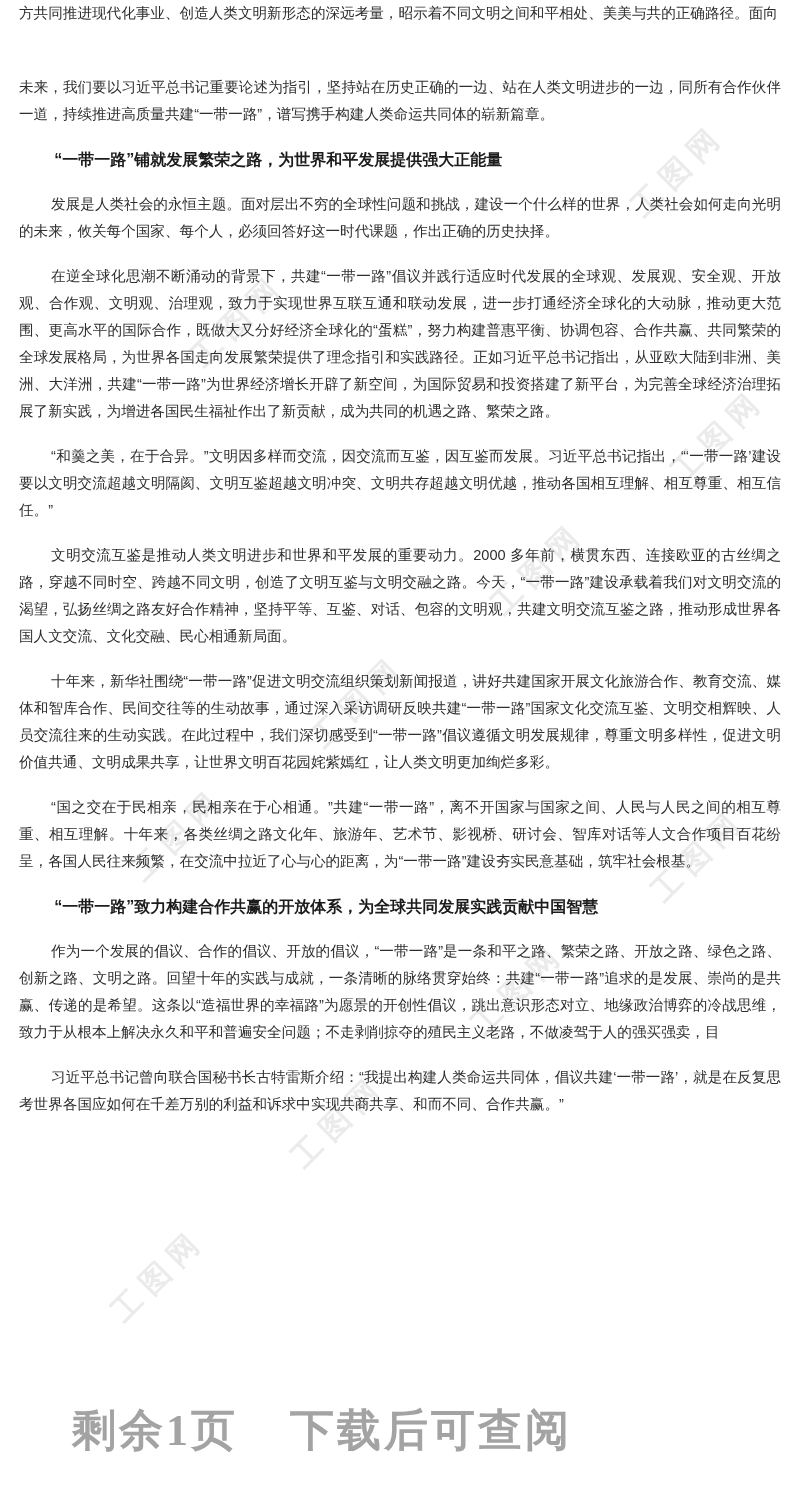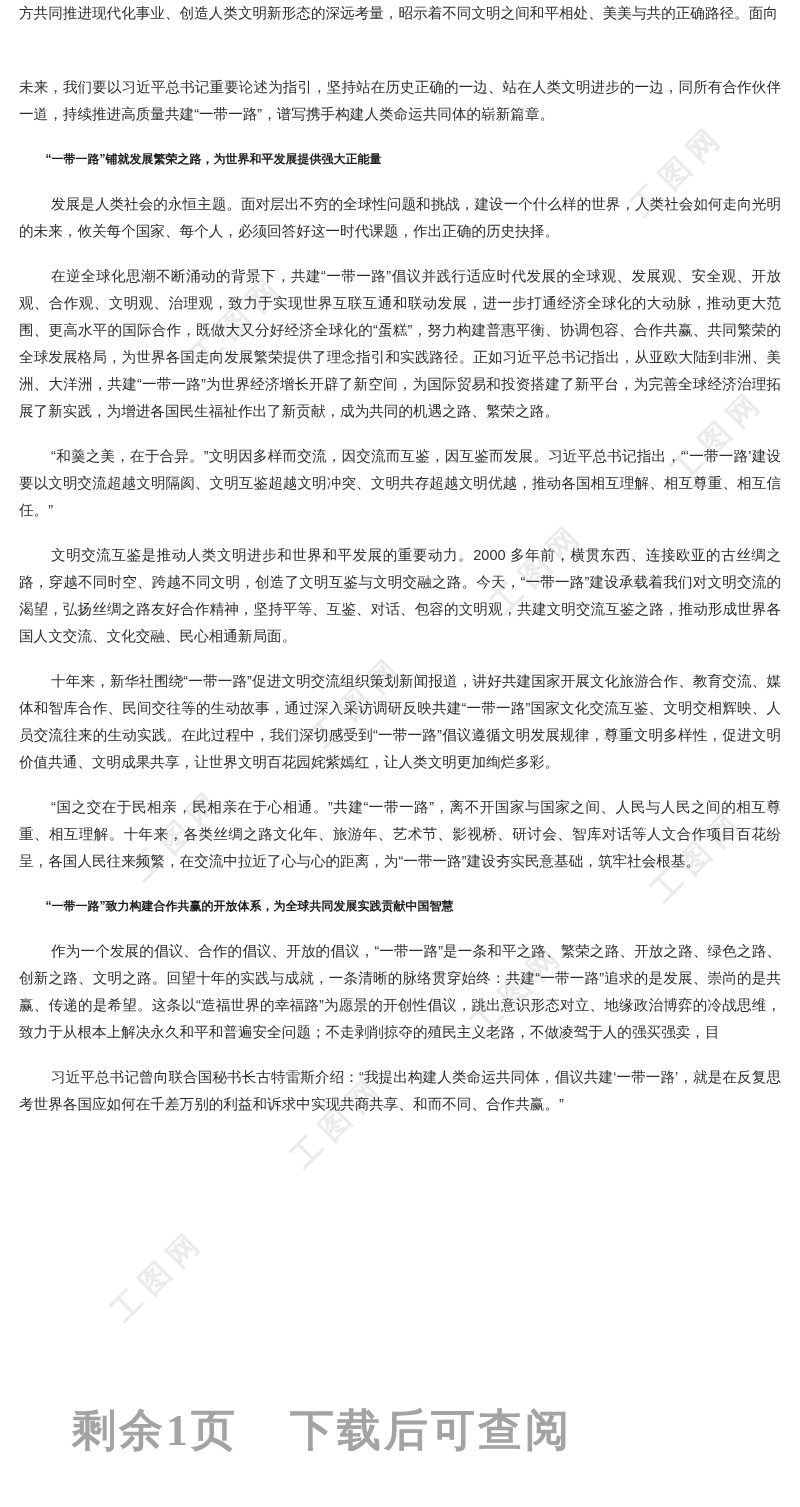--- a/index.html
+++ b/index.html
@@ -16,21 +16,21 @@
   }
   
   .content{position:absolute;left:19px;top:0;width:762px;z-index:1;}
   .para,.frag{
     font-size:14.6px;line-height:27px;text-align:justify;margin:0 0 18px 0;
     text-indent:2.2em;word-break:break-all;
   }
   .frag{margin-bottom:47px;font-family:Liberation Serif, serif;}
   .no-indent{text-indent:0;}
   .heading{
-    font-size:12px;line-height:27px;font-weight:700;color:#1c1c1c;
+    font-size:16px;line-height:27px;font-weight:700;color:#1c1c1c;
     margin:0 0 18px 0;text-indent:2.2em;
   }
   
   .footer{
     position:absolute;top:1401px;left:0;width:644px;z-index:2;
     display:flex;justify-content:center;align-items:flex-start;gap:52px;
     font-family:"Liberation Serif","DejaVu Serif",serif;
     font-weight:700;font-size:44px;color:#a3a3a3;letter-spacing:3px;
   }
 </style>

